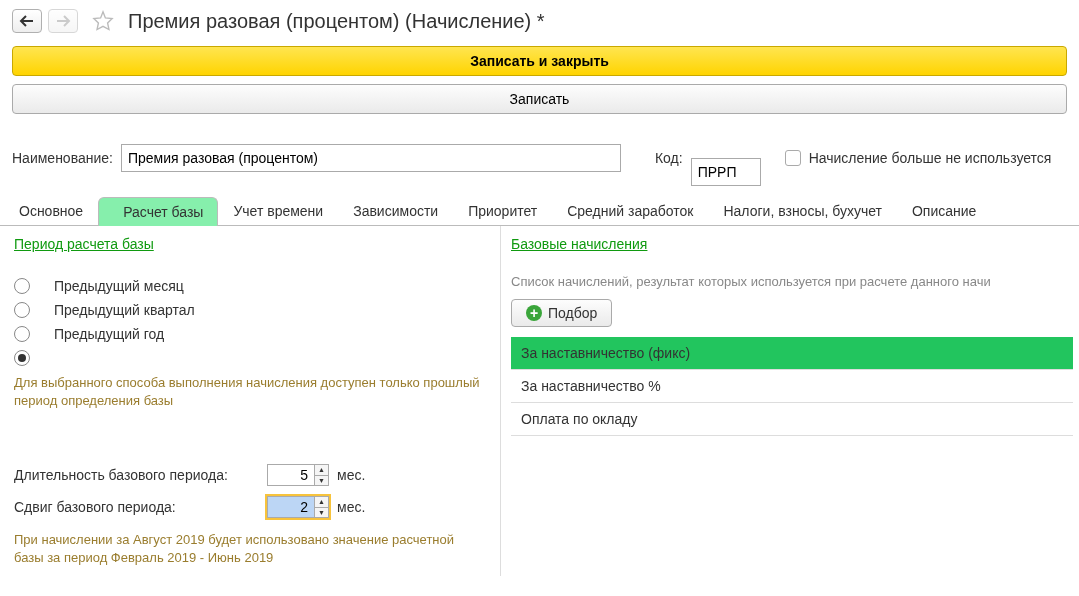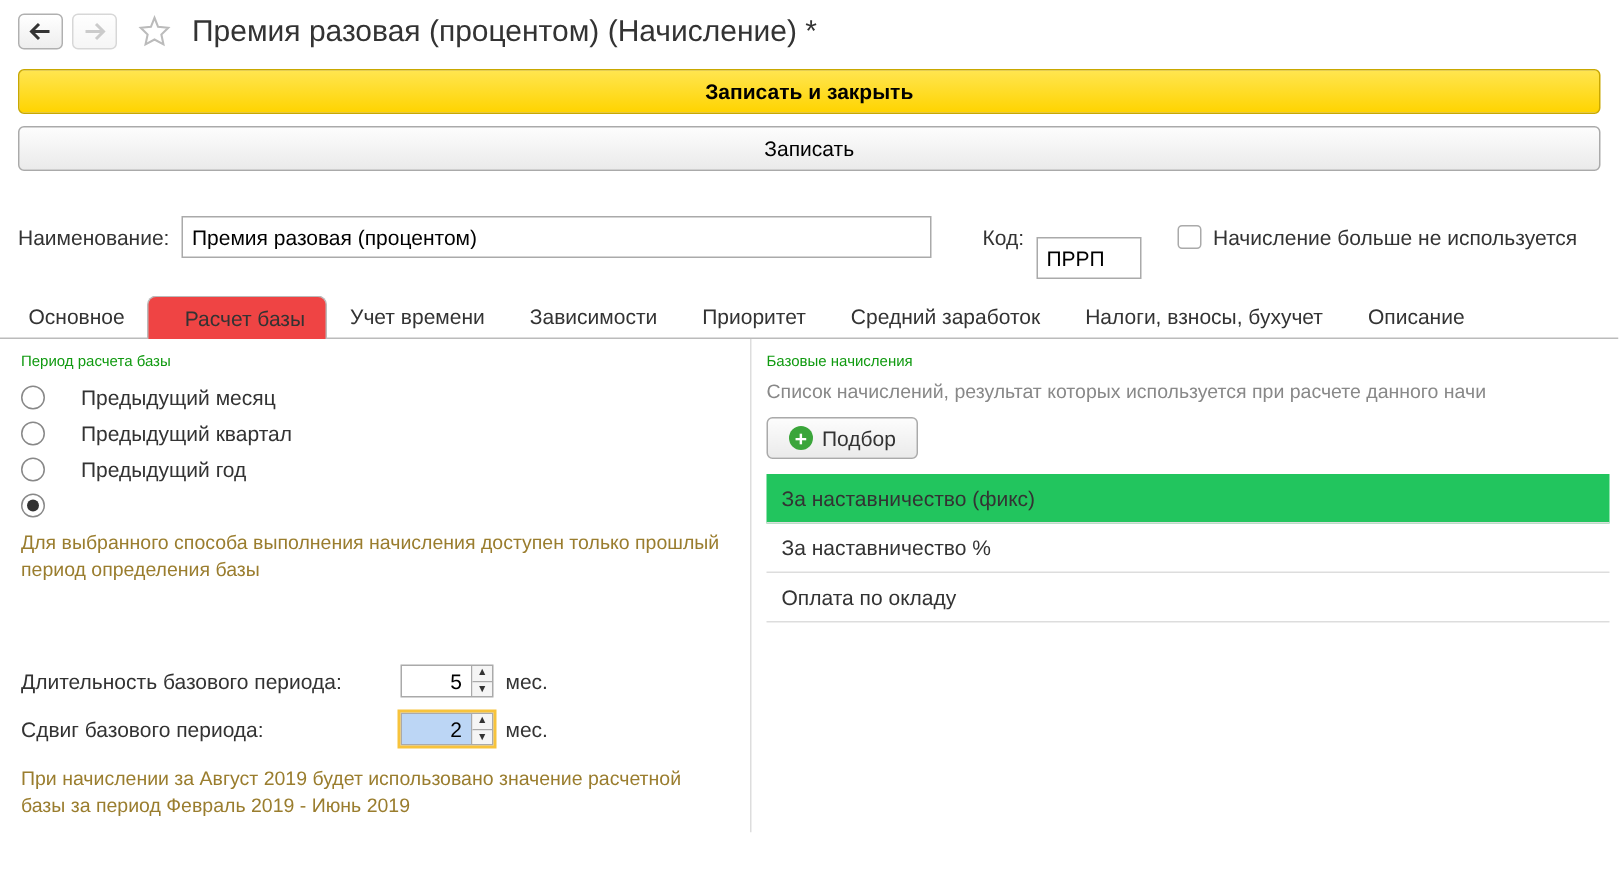--- a/index.html
+++ b/index.html
@@ -13,25 +13,25 @@
 .btn { padding: 6px 14px; border: 1px solid #aaa; border-radius: 4px; background: linear-gradient(#fdfdfd,#eaeaea); cursor: pointer; font-size: 14px; }
 .btn-primary { background: linear-gradient(#ffe550,#ffd400); border-color: #c9a800; font-weight: bold; }
 .form-row { display: flex; align-items: center; gap: 8px; padding: 4px 12px 10px; }
 .label { color: #333; white-space: nowrap; }
 .text-input { border: 1px solid #aaa; padding: 5px 6px; font-size: 14px; }
 .name-input { width: 500px; }
 .code-input { width: 70px; margin-top: 28px; }
 .checkbox { width: 16px; height: 16px; border: 1px solid #aaa; border-radius: 3px; display: inline-block; cursor: pointer; }
 .tabs { display: flex; border-bottom: 1px solid #bbb; padding: 0 4px; }
 .tab { padding: 6px 14px; border: 1px solid transparent; border-bottom: none; cursor: pointer; font-size: 14px; color: #333; border-radius: 6px 6px 0 0; }
-.tab.active { background: #ef4444; border-color: #bbb; position: relative; top: 1px; padding-left: 24px; }
+.tab.active { background: #86efac; border-color: #bbb; position: relative; top: 1px; padding-left: 24px; }
 .main { display: flex; }
 .left-panel { width: 500px; padding: 10px 14px; }
 .right-panel { flex: 1; padding: 10px 6px 10px 10px; border-left: 1px solid #ddd; }
-.section-title { color: #109a10; font-size: 10px; margin-bottom: 6px; }
+.section-title { color: #109a10; font-size: 14px; margin-bottom: 22px; text-decoration: underline; }
 .radio-row { display: flex; align-items: center; gap: 24px; padding: 4px 0; cursor: pointer; }
 .radio { width: 16px; height: 16px; border: 1px solid #888; border-radius: 50%; display: flex; align-items: center; justify-content: center; }
 .radio.checked::after { content: ""; width: 8px; height: 8px; background: #333; border-radius: 50%; }
 .help-text { color: #9a7d2e; font-size: 13px; margin-top: 4px; line-height: 1.35; }
 .spacer { height: 50px; }
 .num-row { display: flex; align-items: center; gap: 8px; padding: 5px 0; }
 .num-label { width: 245px; }
 .num-input-wrap { display: flex; border: 1px solid #aaa; }
 .num-input-wrap.highlight { outline: 2px solid #f7c33c; }
 .num-input { width: 46px; text-align: right; border: none; padding: 2px 6px; font-size: 14px; }

